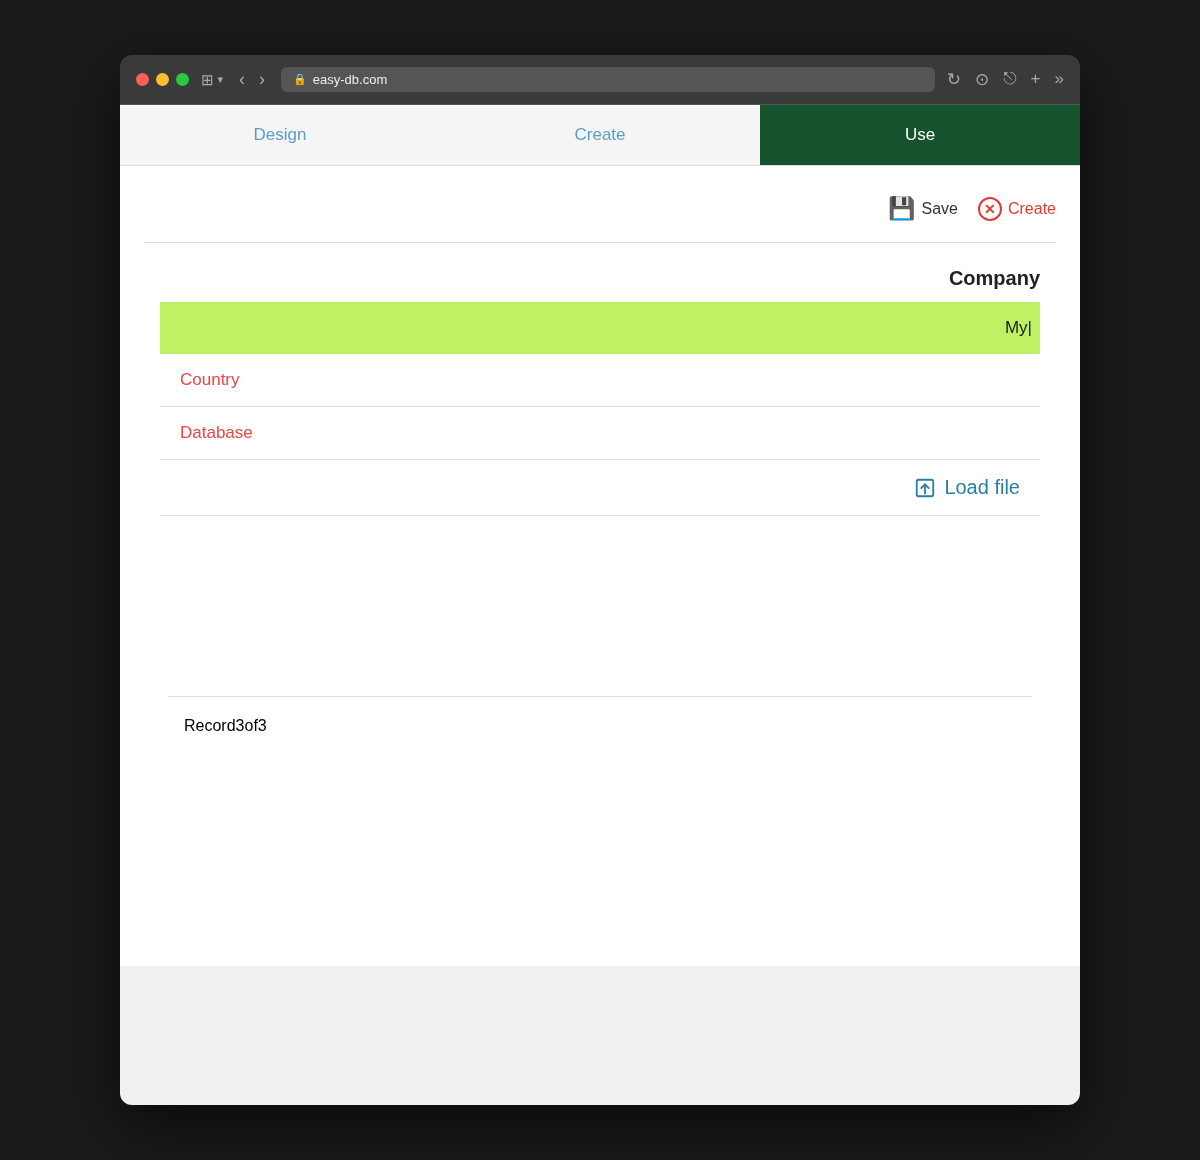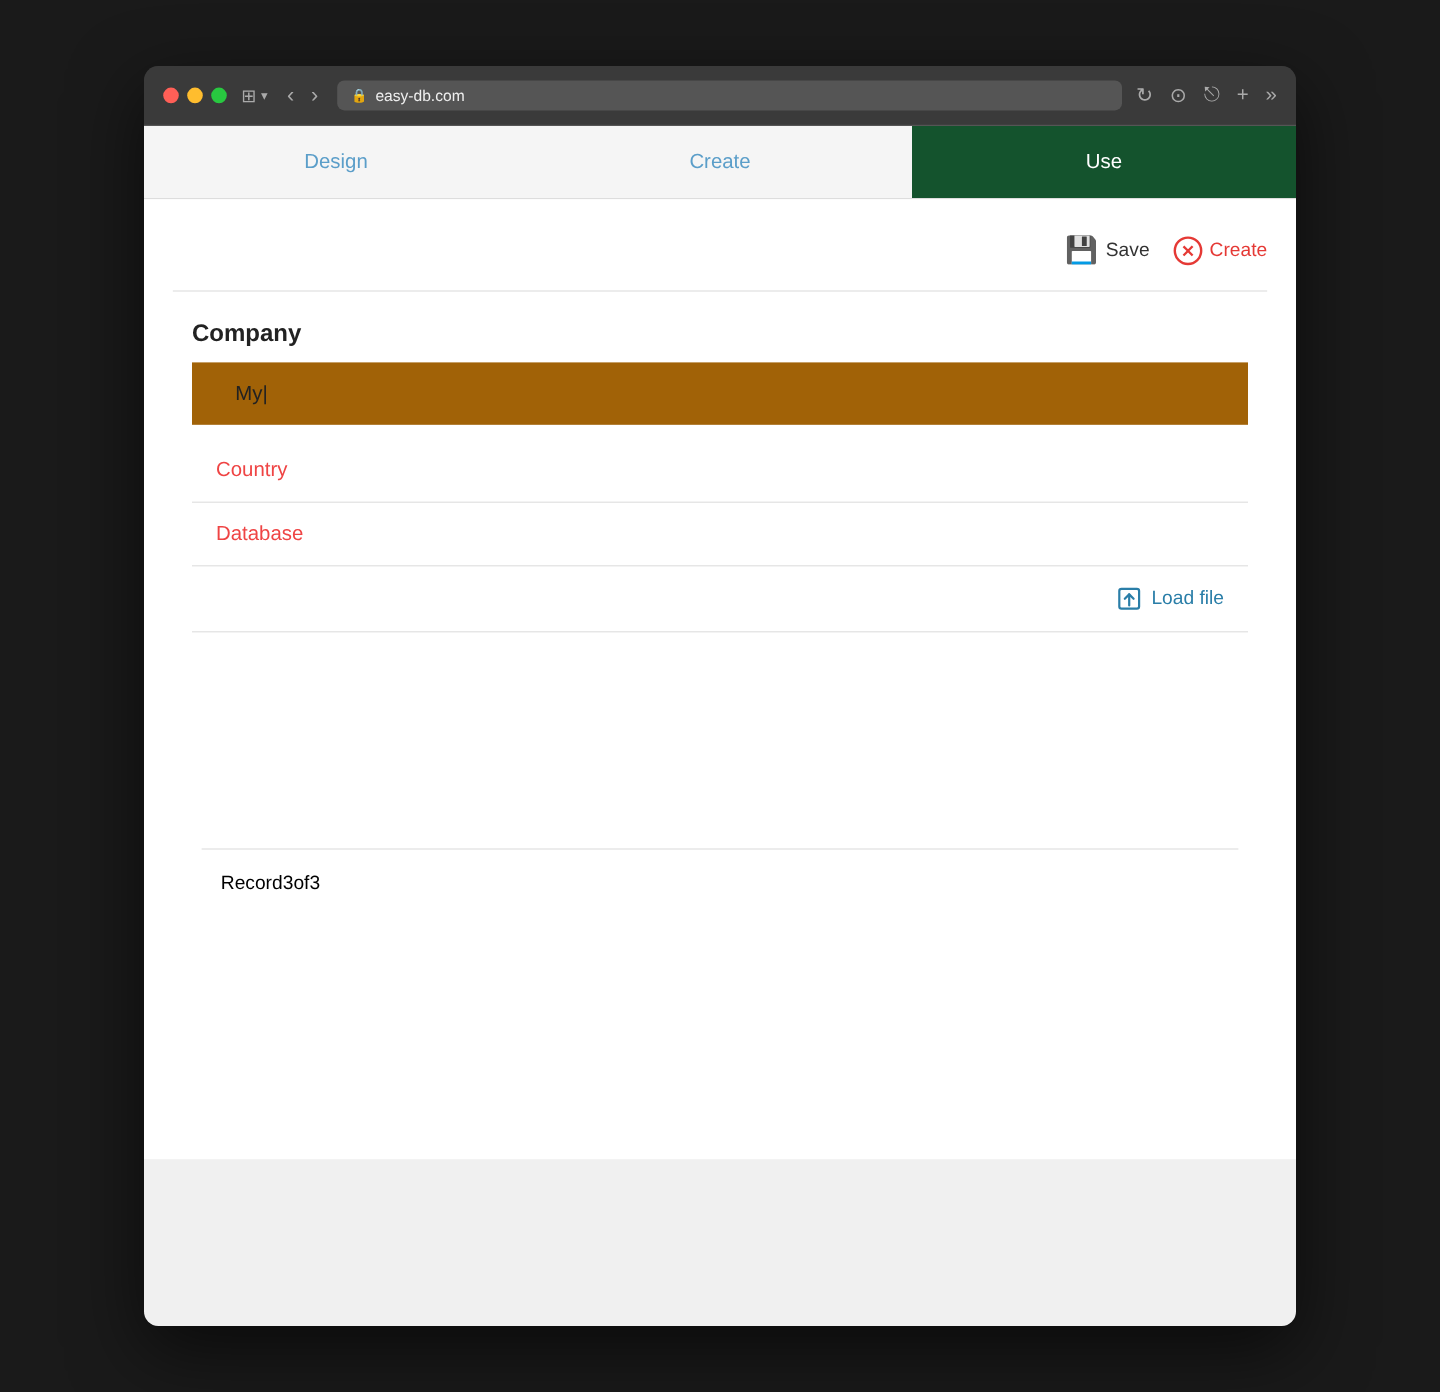--- a/index.html
+++ b/index.html
@@ -195,35 +195,36 @@
       height: 24px;
       border: 2px solid #e53935;
       border-radius: 50%;
       font-size: 14px;
       font-weight: bold;
     }
 
     
     .form-section {
       padding: 0 16px;
+      text-align: right;
     }
 
     .field-label {
       font-size: 20px;
       font-weight: 700;
       color: #222;
       margin-bottom: 12px;
     }
 
     .field-input-active {
-      background: #a16207;
-      padding: 16px 36px;
+      background: #bef264;
+      padding: 16px 8px;
       font-size: 17px;
       color: #222;
-      margin-bottom: 12px;
+      margin-bottom: 0;
     }
 
     .field-row {
       display: flex;
       align-items: center;
       padding: 16px 20px;
       border-bottom: 1px solid #e0e0e0;
       font-size: 17px;
       color: #ef4444;
       cursor: pointer;
@@ -234,21 +235,21 @@
     }
 
     .load-file-row {
       display: flex;
       justify-content: flex-end;
       align-items: center;
       padding: 16px 20px;
       border-bottom: 1px solid #e0e0e0;
       gap: 8px;
       color: #2a7ea8;
-      font-size: 16px;
+      font-size: 20px;
       cursor: pointer;
       font-weight: 500;
     }
 
     .load-file-icon {
       font-size: 20px;
       display: inline-flex;
       align-items: center;
       justify-content: center;
     }

